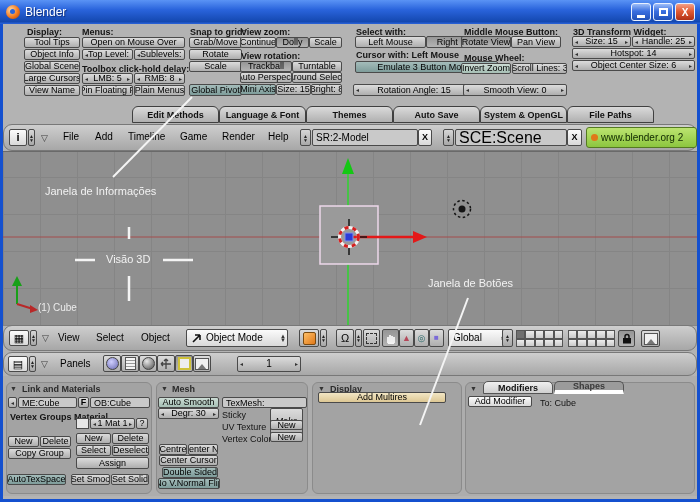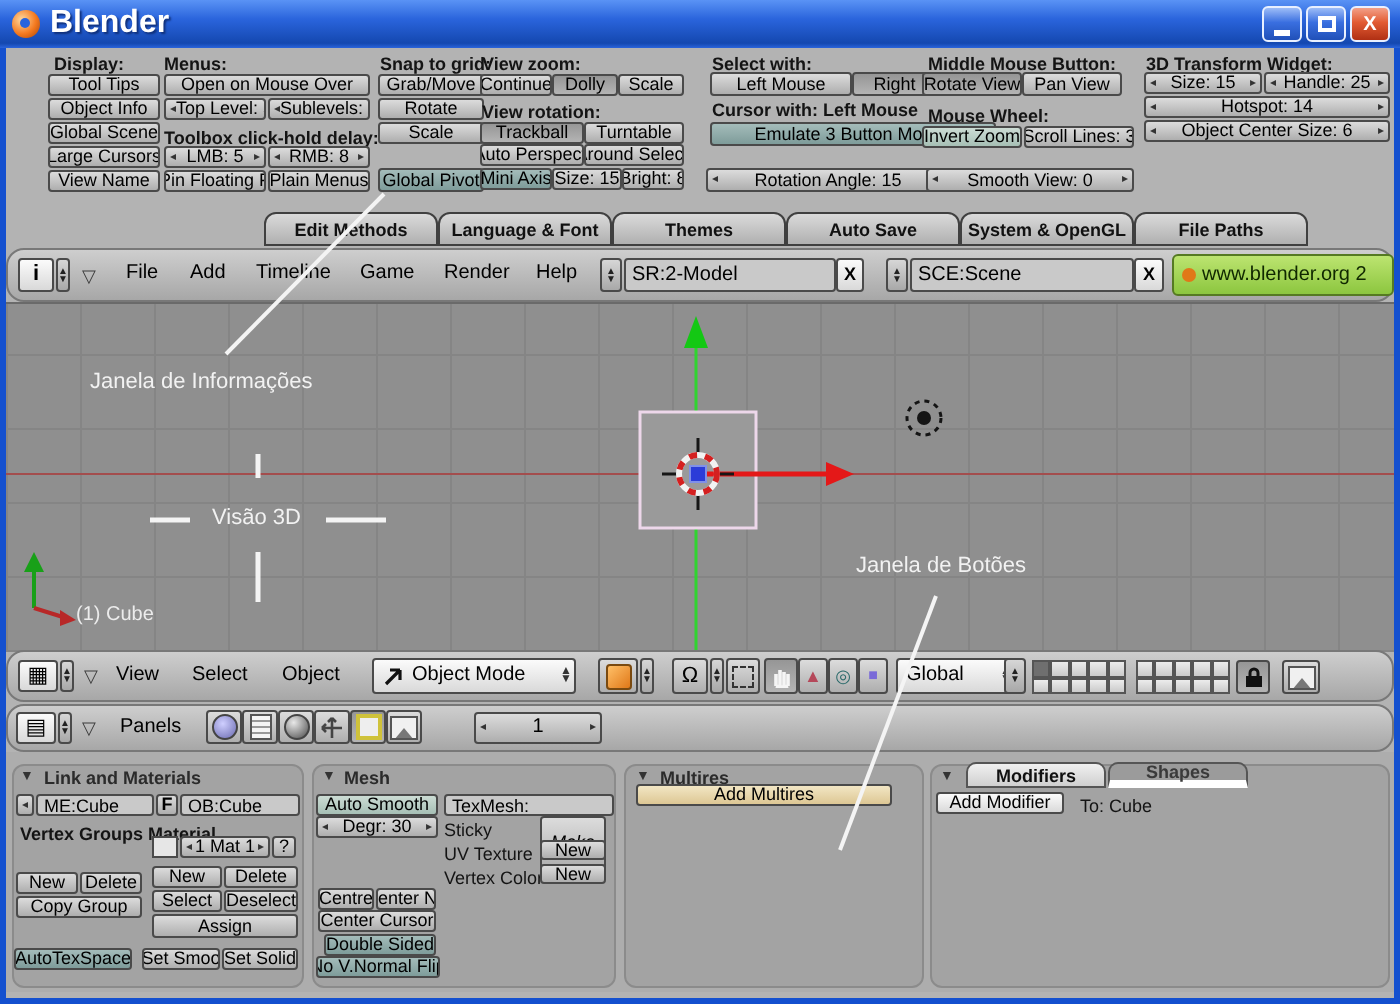--- a/index.html
+++ b/index.html
@@ -4,21 +4,21 @@
 <style>
   html,body{margin:0;padding:0;}
   body{width:700px;height:502px;position:relative;font-family:"Liberation Sans",sans-serif;background:#555;overflow:hidden;}
   .win{position:absolute;left:0;top:0;width:700px;height:502px;background:#1450cf;}
   
   .tbar{position:absolute;left:0;top:0;width:700px;height:24px;
     background:linear-gradient(#5a93f5,#2a64dc 40%,#1448b0 90%,#2a64dc);display:flex;align-items:center;}
   .tlogo{width:14px;height:14px;border-radius:50%;margin:0 5px 0 6px;
     background:radial-gradient(circle at 35% 35%,#ffd9a0,#f4791f 55%,#a34106);position:relative;}
   .tlogo::after{content:"";position:absolute;left:4px;top:4px;width:5px;height:5px;border-radius:50%;background:#2a64dc;}
-  .ttitle{color:#fff;font-size:16px;font-weight:bold;text-shadow:1px 1px 1px #10307a;}
+  .ttitle{color:#fff;font-size:12px;font-weight:normal;text-shadow:1px 1px 1px #10307a;}
   .wbtns{position:absolute;right:5px;top:3px;display:flex;}
   .wb{width:20px;height:18px;border-radius:3px;border:1px solid #e8f0ff;box-sizing:border-box;margin-left:2px;
     display:flex;align-items:center;justify-content:center;color:#fff;font-size:10px;font-weight:bold;
     background:linear-gradient(#9dbdf8,#3a6fe0 45%,#2050b8);}
   .wb.close{background:linear-gradient(#f3a088,#e25b33 45%,#b03014);}
   .minbar{width:8px;height:3px;background:#fff;margin-top:8px;}
   .restsq{width:9px;height:8px;border:2px solid #fff;box-sizing:border-box;}
   
   .client{position:absolute;left:3px;top:24px;width:694px;height:475px;background:#b3b3b3;}
   
@@ -223,21 +223,21 @@
       <span>▼</span>
     </div>
   <div class="fld" style="left:312px;top:129px;width:106px;height:17px;font-size:10px;">SR:2-Model</div>
   <div class="b white" style="left:418px;top:129px;width:14px;height:17px;font-weight:bold;">
       <span>X</span>
     </div>
   <div class="stp" style="left:443px;top:129px;width:11px;height:17px;">
       <span>▲</span>
       <span>▼</span>
     </div>
-  <div class="fld" style="left:455px;top:129px;width:112px;height:17px;font-size:10px;">SCE:Scene</div>
+  <div class="fld" style="left:455px;top:129px;width:112px;height:17px;font-size:16px;">SCE:Scene</div>
   <div class="b white" style="left:567px;top:129px;width:15px;height:17px;font-weight:bold;">
       <span>X</span>
     </div>
   <div style="position:absolute;left:586px;top:127px;width:111px;height:21px;box-sizing:border-box;border:1px solid #557a22;border-radius:3px;background:linear-gradient(#bce470,#8cc63f);display:flex;align-items:center;">
     <span style="width:7px;height:7px;border-radius:50%;background:#e07818;margin:0 3px 0 4px;"></span>
     <span style="font-size:10px;color:#102800;">www.blender.org 2</span>
   </div>
 
   <div class="vp">
     <svg width="694" height="174">
@@ -451,21 +451,21 @@
   <div class="lb" style="left:222px;top:434px;font-weight:normal;">Vertex Color</div>
   <div class="b" style="left:270px;top:432px;width:33px;height:10px;">New</div>
   <div class="b" style="left:159px;top:444px;width:28px;height:11px;">Centre</div>
   <div class="b" style="left:188px;top:444px;width:30px;height:11px;">Center Ne</div>
   <div class="b" style="left:159px;top:455px;width:59px;height:11px;">Center Cursor</div>
   <div class="b t" style="left:162px;top:467px;width:56px;height:11px;">Double Sided</div>
   <div class="b t" style="left:158px;top:478px;width:62px;height:11px;">No V.Normal Flip</div>
 
   <div class="panel" style="left:312px;top:382px;width:150px;height:112px;"></div>
   <div class="parr" style="left:318px;top:385px;">▼</div>
-  <div class="ph" style="left:330px;top:384px;">Multires</div>
+  <div class="ph" style="left:330px;top:384px;">Display</div>
   <div class="b cream" style="left:318px;top:392px;width:128px;height:11px;">Add Multires</div>
 
   <div class="panel" style="left:465px;top:382px;width:230px;height:112px;"></div>
   <div class="parr" style="left:470px;top:385px;">▼</div>
   <div class="ptab on" style="left:483px;top:381px;width:70px;">Modifiers</div>
   <div class="ptab off" style="left:554px;top:381px;width:70px;">Shapes</div>
   <div class="b white" style="left:468px;top:396px;width:64px;height:11px;">Add Modifier</div>
   <div class="lb" style="left:540px;top:398px;font-weight:normal;">To: Cube</div>
 
   <svg class="overlay" width="700" height="502">

